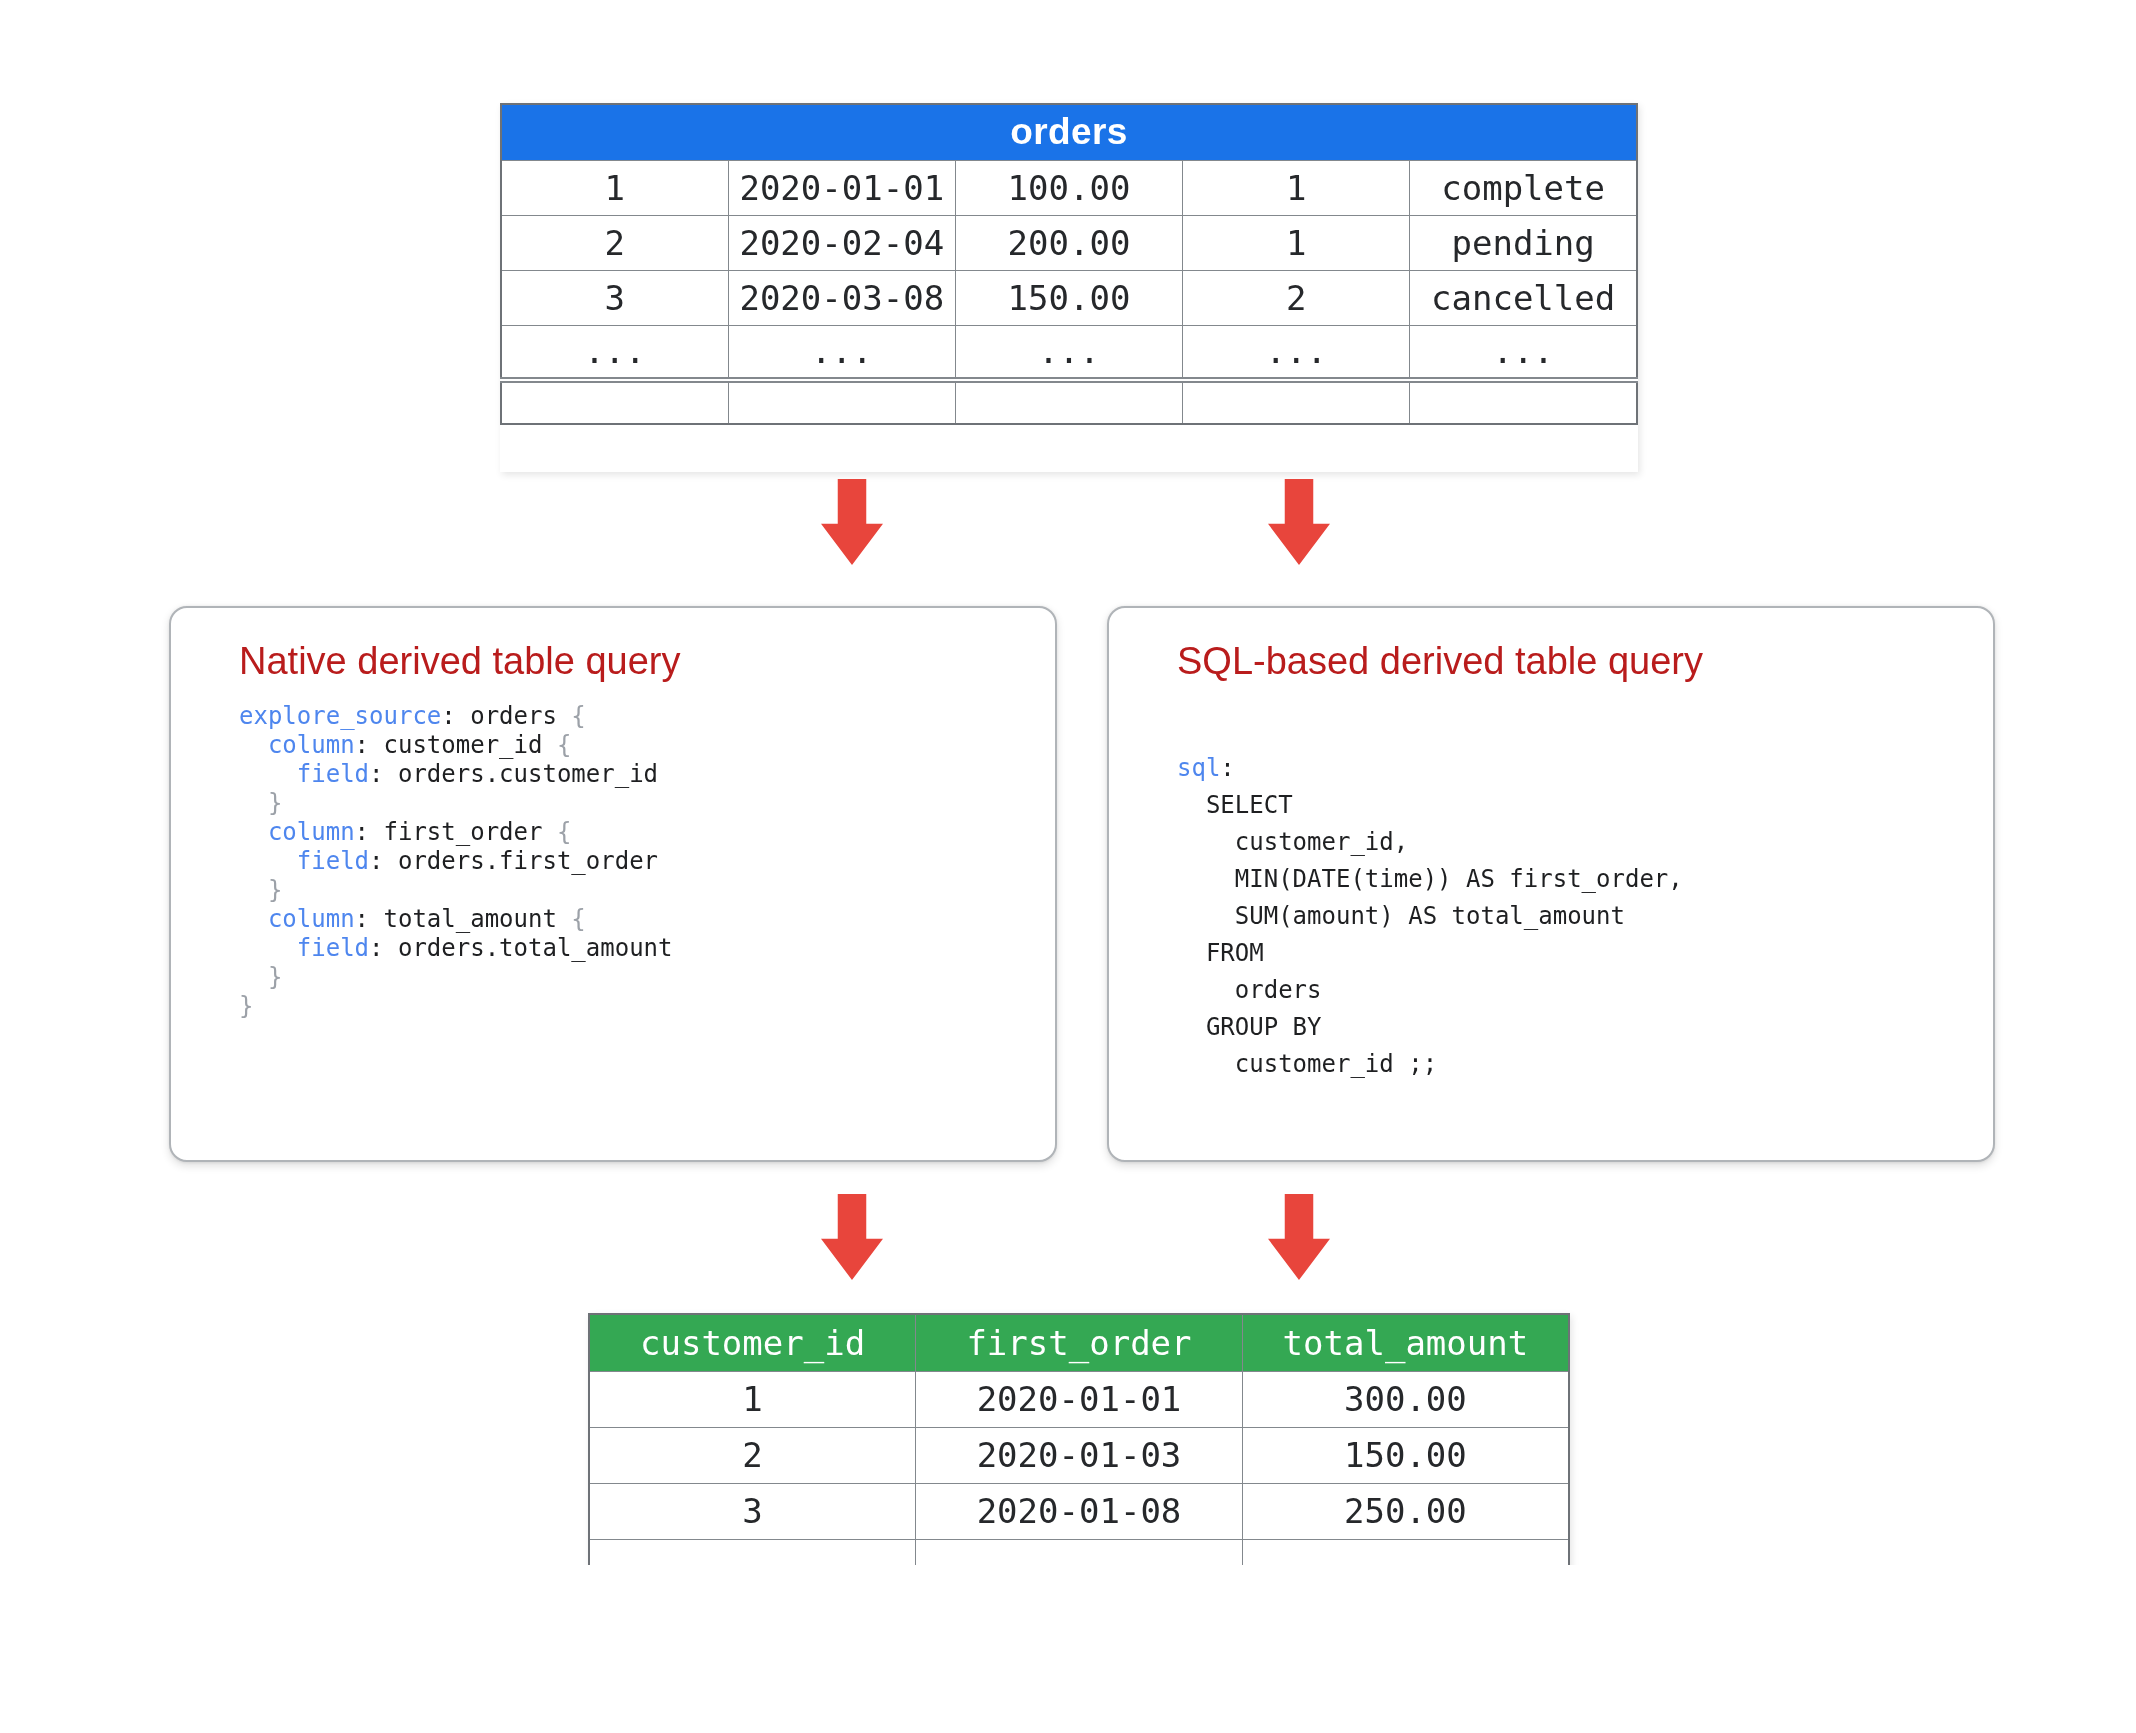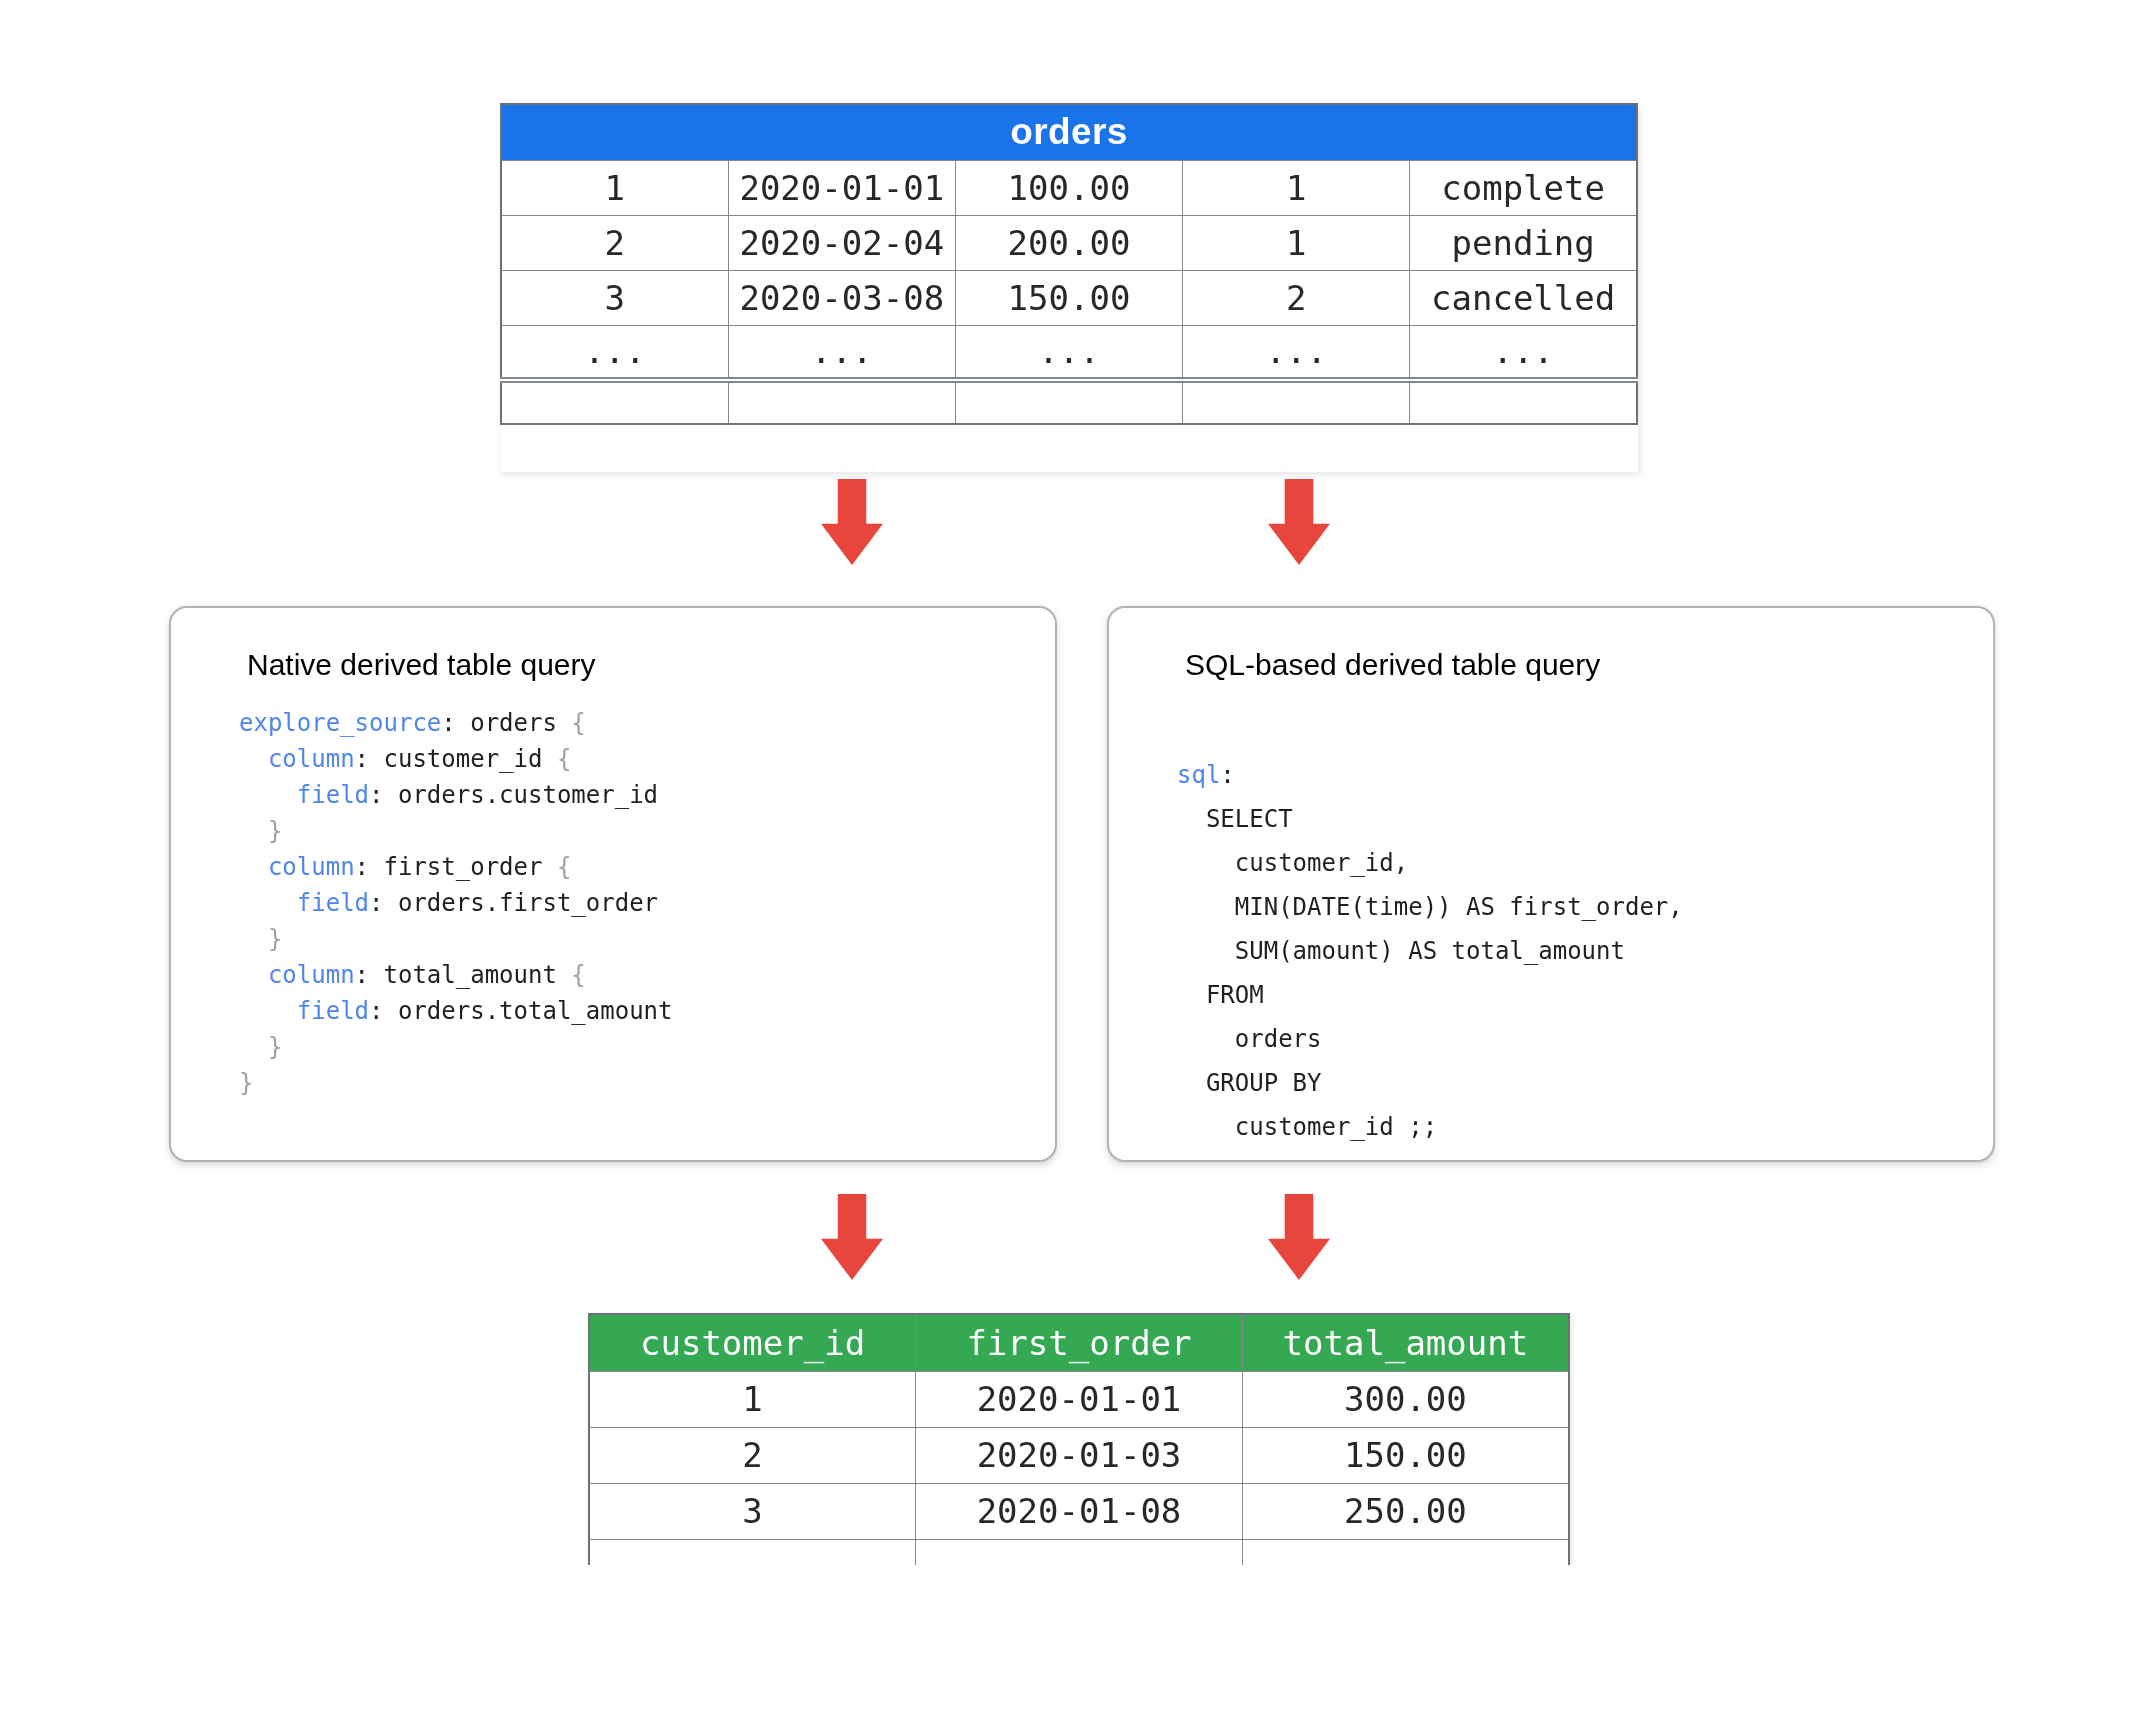--- a/index.html
+++ b/index.html
@@ -55,32 +55,32 @@
 
   
   .qcard {
     position:absolute; width:884px; height:552px; background:#ffffff;
     border:2.7px solid #B0B4B8; border-radius:18px;
     box-shadow:0 3.6px 8px rgba(0,0,0,0.12), 0 0.9px 2.7px rgba(0,0,0,0.07);
   }
   #native-card { left:169px;  top:606px; }
   #sql-card    { left:1107px; top:606px; }
   .card-title {
-    position:absolute; left:68px; top:32px; margin:8px;
+    position:absolute; left:68px; top:32px; margin:0;
     font-family:"Liberation Sans", sans-serif;
-    font-size:30px; font-weight:400; color:#000000;
+    font-size:38px; font-weight:400; color:#b91c1c;
   }
   .code-block {
     position:absolute; left:68px; margin:0;
     font-family:"DejaVu Sans Mono", monospace;
     font-size:24px; color:#1E1F21;
   }
   #native-card .code-block { top:94px; line-height:29px; }
   #sql-card    .code-block { top:142px; line-height:37px; }
-  .code-line { white-space:pre;margin-top:7px; }
+  .code-line { white-space:pre; }
   .tok-kw { color:#4E86EE; }
   .tok-br { color:#9CA1A8; }
   .tok-pl { color:#1E1F21; }
 </style>
 </head>
 <body>
 
 <div id="canvas">
 
   <div id="orders-wrap" class="tablewrap">

